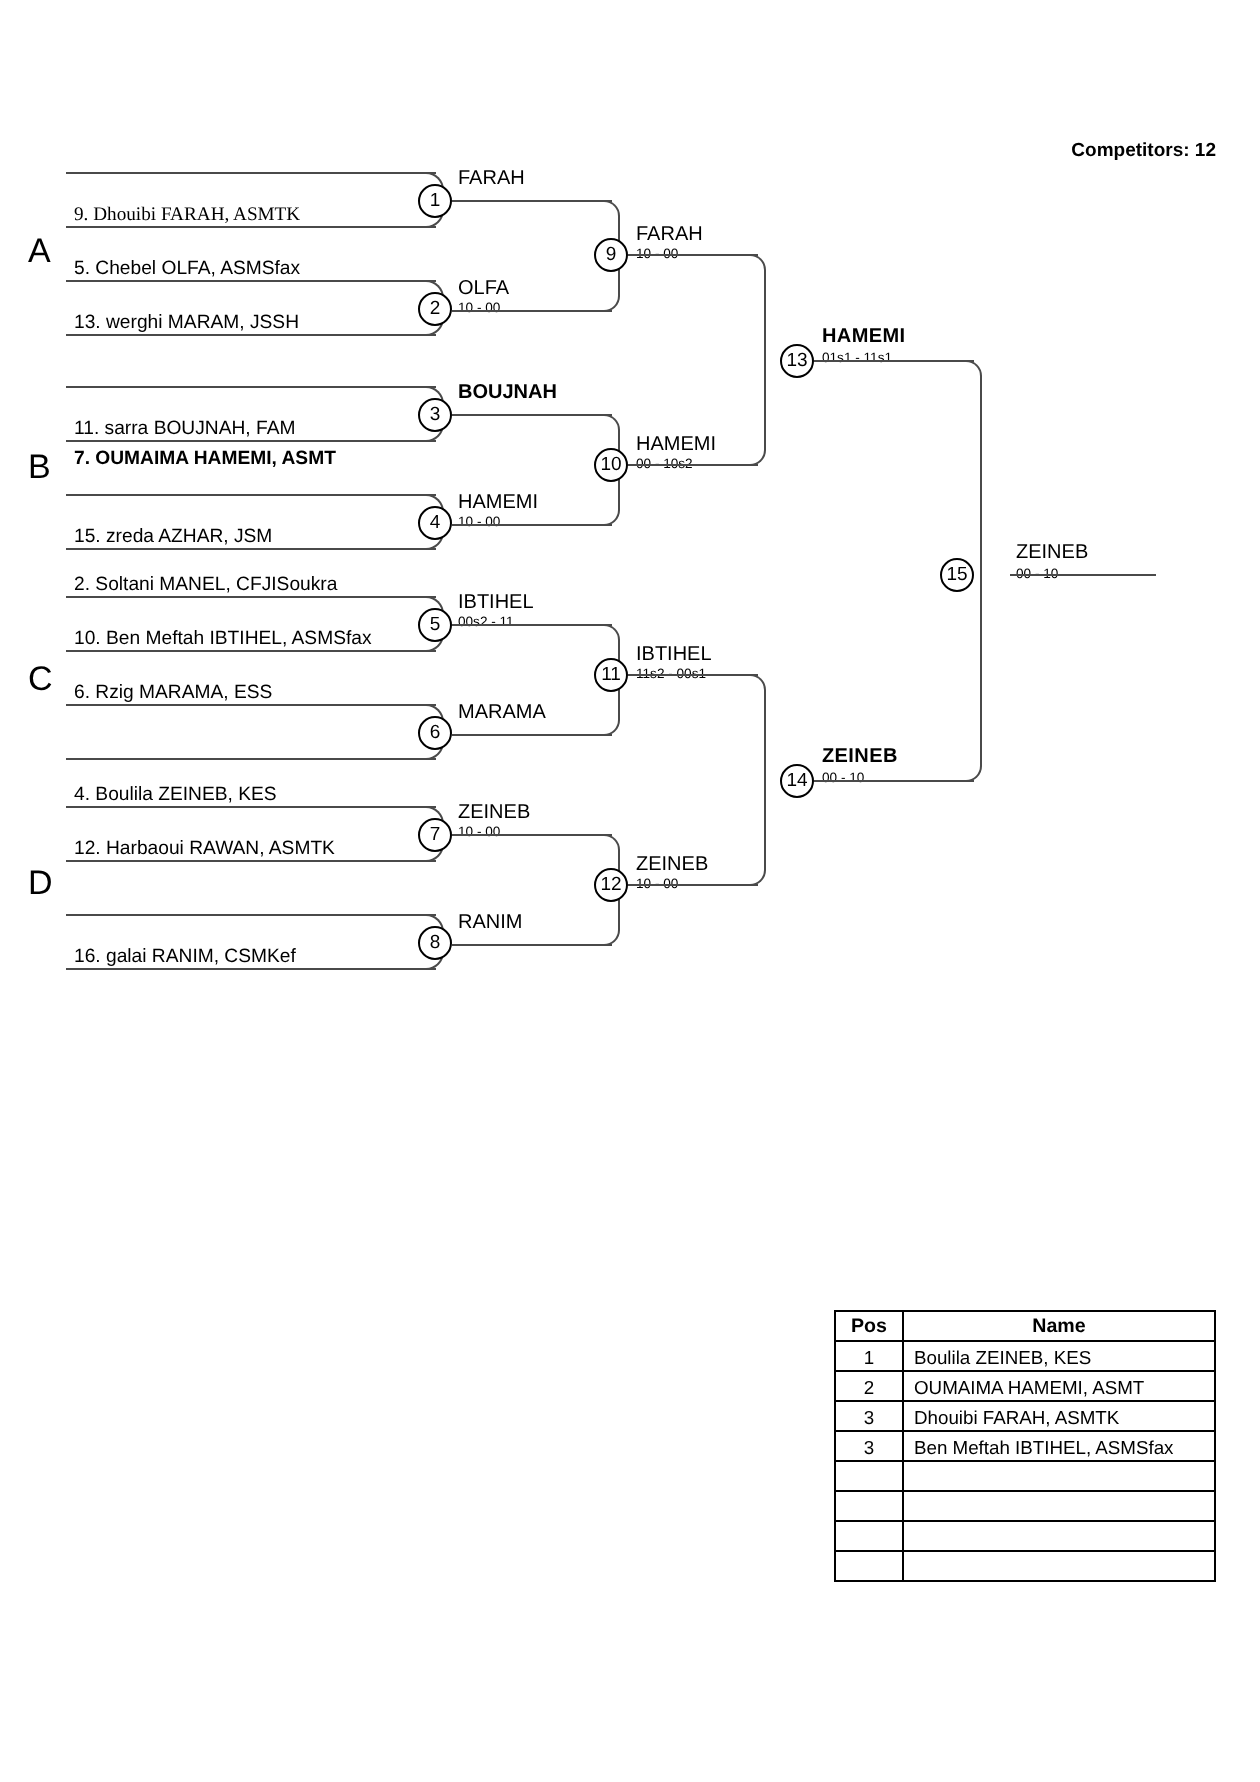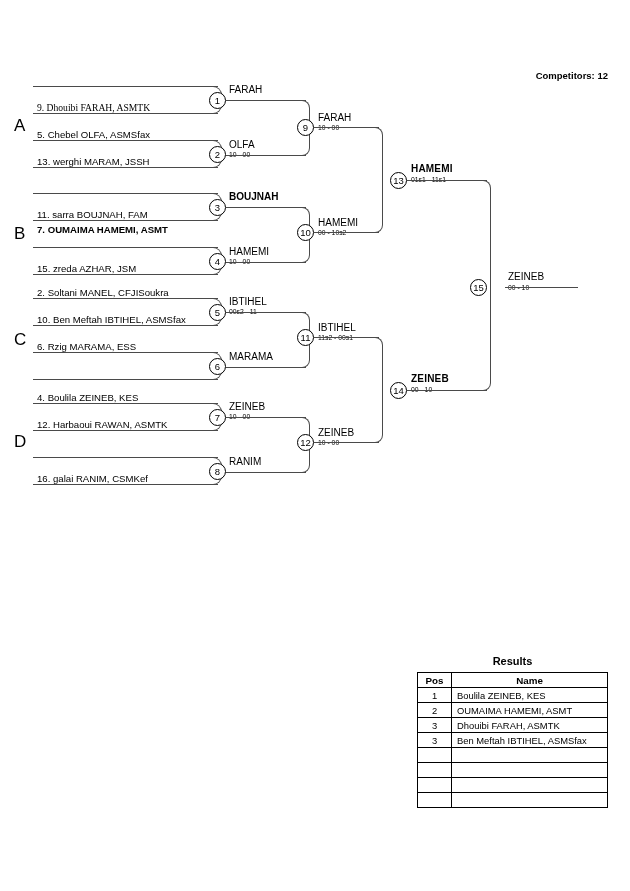--- a/index.html
+++ b/index.html
@@ -270,21 +270,20 @@
   <div class="hline" style="left:407px; top:180px; width:80px;"></div>
   <div class="hline" style="left:407px; top:390px; width:80px;"></div>
   <div class="feed" style="left:481px; top:180px; width:10px; height:211px;"></div>
 
   <div class="circle" style="left:470px; top:279px;">15</div>
   <div class="winner" style="left:508px; top:271px;">ZEINEB</div>
   <div class="score" style="left:508px; top:284px;">00 - 10</div>
   <div class="hline" style="left:505px; top:287px; width:73px;"></div>
 
   <div id="results-wrap">
-    <div id="results-title">Results</div>
     <table class="results">
       <thead>
         <tr>
           <th>Pos</th>
           <th>Name</th>
         </tr>
       </thead>
       <tbody>
         <tr>
           <td class="pos">1</td>

